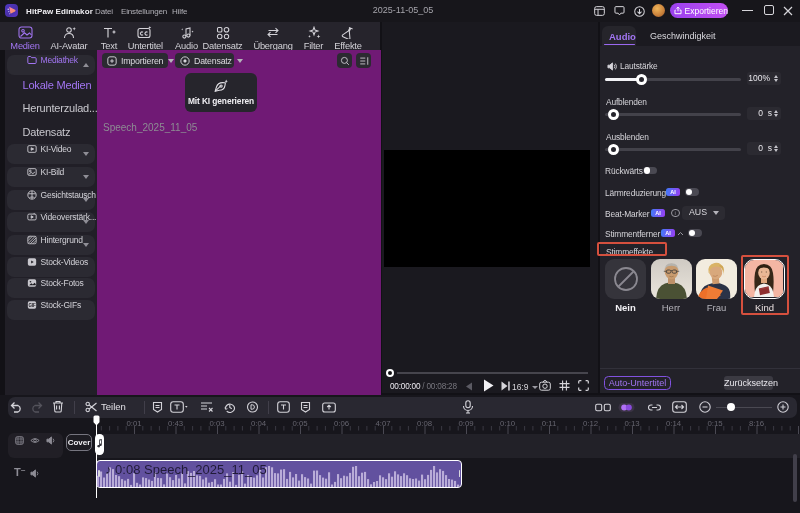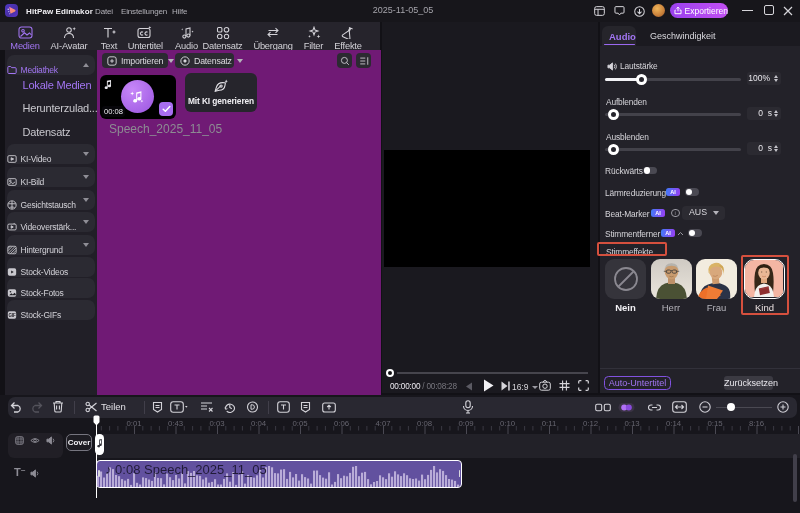--- a/index.html
+++ b/index.html
@@ -14,21 +14,21 @@
 .menuitem{position:absolute;top:6.5px;font-size:8px;letter-spacing:-0.15px;color:#b2b1b8}
 #datetxt{position:absolute;left:368px;top:5px;width:70px;text-align:center;font-size:9px;color:#a5a4ab}
 
 #tabbar{position:absolute;left:0;top:22px;width:380px;height:28px;background:#26242c}
 .tab{position:absolute;top:3px;height:25px;text-align:center;color:#d3d2d8}
 .tab .ticon{height:15px;display:flex;align-items:center;justify-content:center}
 .tab .tlabel{font-size:9.3px;margin-top:1px;white-space:nowrap;letter-spacing:-0.2px}
 .tab.active{color:#a275f2}
 
 #sidebar{position:absolute;left:5px;top:50px;width:92px;height:345px;background:#211f27}
-.pill{position:absolute;left:1.5px;width:88.5px;height:20px;background:#2b2a32;border-radius:7px;display:flex;align-items:flex-end;font-size:8.5px;letter-spacing:-0.2px;color:#d3d2d8;padding-left:0;white-space:nowrap}
+.pill{position:absolute;left:1.5px;width:88.5px;height:20px;background:#2b2a32;border-radius:7px;display:flex;align-items:flex-start;font-size:8.5px;letter-spacing:-0.2px;color:#d3d2d8;padding-left:20px;white-space:nowrap}
 .pill .picon{width:10px;height:10px;margin-right:4px;flex:none}
 .pill .caret{position:absolute;right:6px;top:8px;width:0;height:0;border-left:3px solid transparent;border-right:3px solid transparent;border-top:4px solid #8f8e96}
 .subitem{position:absolute;left:17.5px;font-size:11px;letter-spacing:-0.2px;color:#c9c8ce;white-space:nowrap}
 
 #mediapanel{position:absolute;left:97px;top:50px;width:284px;height:345px;background:#701a75}
 .mbtn{position:absolute;top:3px;height:15px;background:#2b2a31;border-radius:4px;color:#dcdbe0;font-size:8.8px;letter-spacing:-0.2px;display:flex;align-items:center;padding:0 5px;white-space:nowrap}
 .mbtn .caret{width:0;height:0;border-left:3px solid transparent;border-right:3px solid transparent;border-top:4px solid #b5b4bb;margin-left:5px}
 
 #player{position:absolute;left:382px;top:22px;width:216px;height:371px;background:#1a191f}
 #playerhead{position:absolute;left:0;top:1px;width:216px;height:25px;background:#28272d;color:#d2d1d6;font-size:9.5px;line-height:25px;padding-left:11px}
@@ -272,49 +272,31 @@
           <circle cx="5.3" cy="5.3" r="3.6"></circle>
           <path d="M8 8 l2.6 2.6"></path>
         </svg>
   </div>
   <div class="abs" style="left:259px;top:3px;width:15px;height:15px;background:#2b2a31;border-radius:4px;display:flex;align-items:center;justify-content:center">
     <svg width="10" height="10" viewBox="0 0 12 12" fill="none" stroke="#c9c8ce" stroke-width="1.1">
           <path d="M1.5 2.5 h6 M1.5 6 h6 M1.5 9.5 h6 M10.5 1.5 v9"></path>
         </svg>
   </div>
 
-  <div class="abs" style="left:3px;top:25px;width:76px;height:44px;background:#000;border-radius:6px">
-    <svg class="abs" style="left:4px;top:4px" width="9" height="10" viewBox="0 0 10 11" fill="#e8e7ec">
-          <path d="M3.2 8.7 V2 l4.6 -1 v6.7 a1.7 1.5 0 1 1 -1 -1.4 V3 l-2.6.6 v6 a1.7 1.5 0 1 1 -1 -1.4z"></path>
-        </svg>
-    <div class="abs" style="left:21px;top:5px;width:33px;height:33px;border-radius:50%;background:radial-gradient(circle at 35% 30%,#c787f8,#9a55e0)">
-      <svg class="abs" style="left:7px;top:7px" width="19" height="19" viewBox="0 0 19 19" fill="#fff">
-            <path d="M8.2 14.2 V5.4 l5.2 -1.2 v7.6 a2 1.7 0 1 1 -1 -1.5 V6 l-3.2.8 v7 a2 1.7 0 1 1 -1 -1.5z"></path>
-            <path d="M4.2 4.4 l.55 1.5 1.5.55 -1.5.55 -.55 1.5 -.55-1.5 -1.5-.55 1.5-.55z"></path>
-            <path d="M13.9 12.6 l.4 1.05 1.05.4 -1.05.4 -.4 1.05 -.4-1.05 -1.05-.4 1.05-.4z"></path>
-          </svg>
-    </div>
-    <div class="abs" style="left:2px;bottom:2.5px;background:rgba(10,8,14,.7);border-radius:3px;color:#f0eff3;font-size:7.6px;padding:1px 2px">00:08</div>
-    <div class="abs" style="right:3px;bottom:3px;width:14px;height:14px;border-radius:4px;background:#a86ef0;display:flex;align-items:center;justify-content:center">
-      <svg width="9" height="8" viewBox="0 0 9 8" fill="none" stroke="#fff" stroke-width="1.5" stroke-linecap="round" stroke-linejoin="round">
-            <path d="M1.2 4.2 L3.4 6.2 L7.8 1.6"></path>
-          </svg>
-    </div>
-  </div>
 
   <div class="abs" style="left:88px;top:23px;width:72px;height:39px;background:#26252c;border-radius:6px;text-align:center">
     <svg style="margin:6px auto 0" width="16" height="14" viewBox="0 0 16 14" fill="none" stroke="#e4e3e8" stroke-width="1.05">
           <path d="M2.2 12.2 L3.4 8.2 C4.2 5.4 6.8 3.6 9.8 3.6 L12.4 3.9 L12 6.4 C11.6 9.4 9.2 11.3 6.2 11.3 L2.2 12.2z"></path>
           <path d="M2.2 12.2 L7.2 7.4"></path>
           <circle cx="8.1" cy="7" r="1.1" fill="none"></circle>
           <path d="M13.2 0.6 l.45 1.2 1.2.45 -1.2.45 -.45 1.2 -.45-1.2 -1.2-.45 1.2-.45z" fill="#e4e3e8" stroke="none"></path>
         </svg>
     <div style="font-size:8.4px;color:#f0eff3;margin-top:3px;white-space:nowrap;font-weight:bold;letter-spacing:-0.1px">Mit KI generieren</div>
   </div>
-  <div class="abs" style="left:12px;top:71.5px;font-size:12px;color:#8d8c93">Speech_2025_11_05</div>
+  <div class="abs" style="left:6px;top:71.5px;font-size:10px;color:#8d8c93">Speech_2025_11_05</div>
 </div>
 
 <div id="player">
   <div id="videorect"></div>
 
   <div class="abs" style="left:15px;top:350px;width:191px;height:1.5px;background:#46454d"></div>
   <div class="abs" style="left:3.5px;top:347px;width:8px;height:8px;border-radius:50%;background:#111014;border:2px solid #fff"></div>
 
   <div class="abs" style="left:8px;top:360px;font-size:8.2px;letter-spacing:-0.2px;color:#eceaf0">00:00:00 <span style="color:#77767e">/ 00:08:28</span></div>
   <svg class="abs" style="left:83px;top:360px" width="8" height="9" viewBox="0 0 8 9" fill="#5b5a63">

